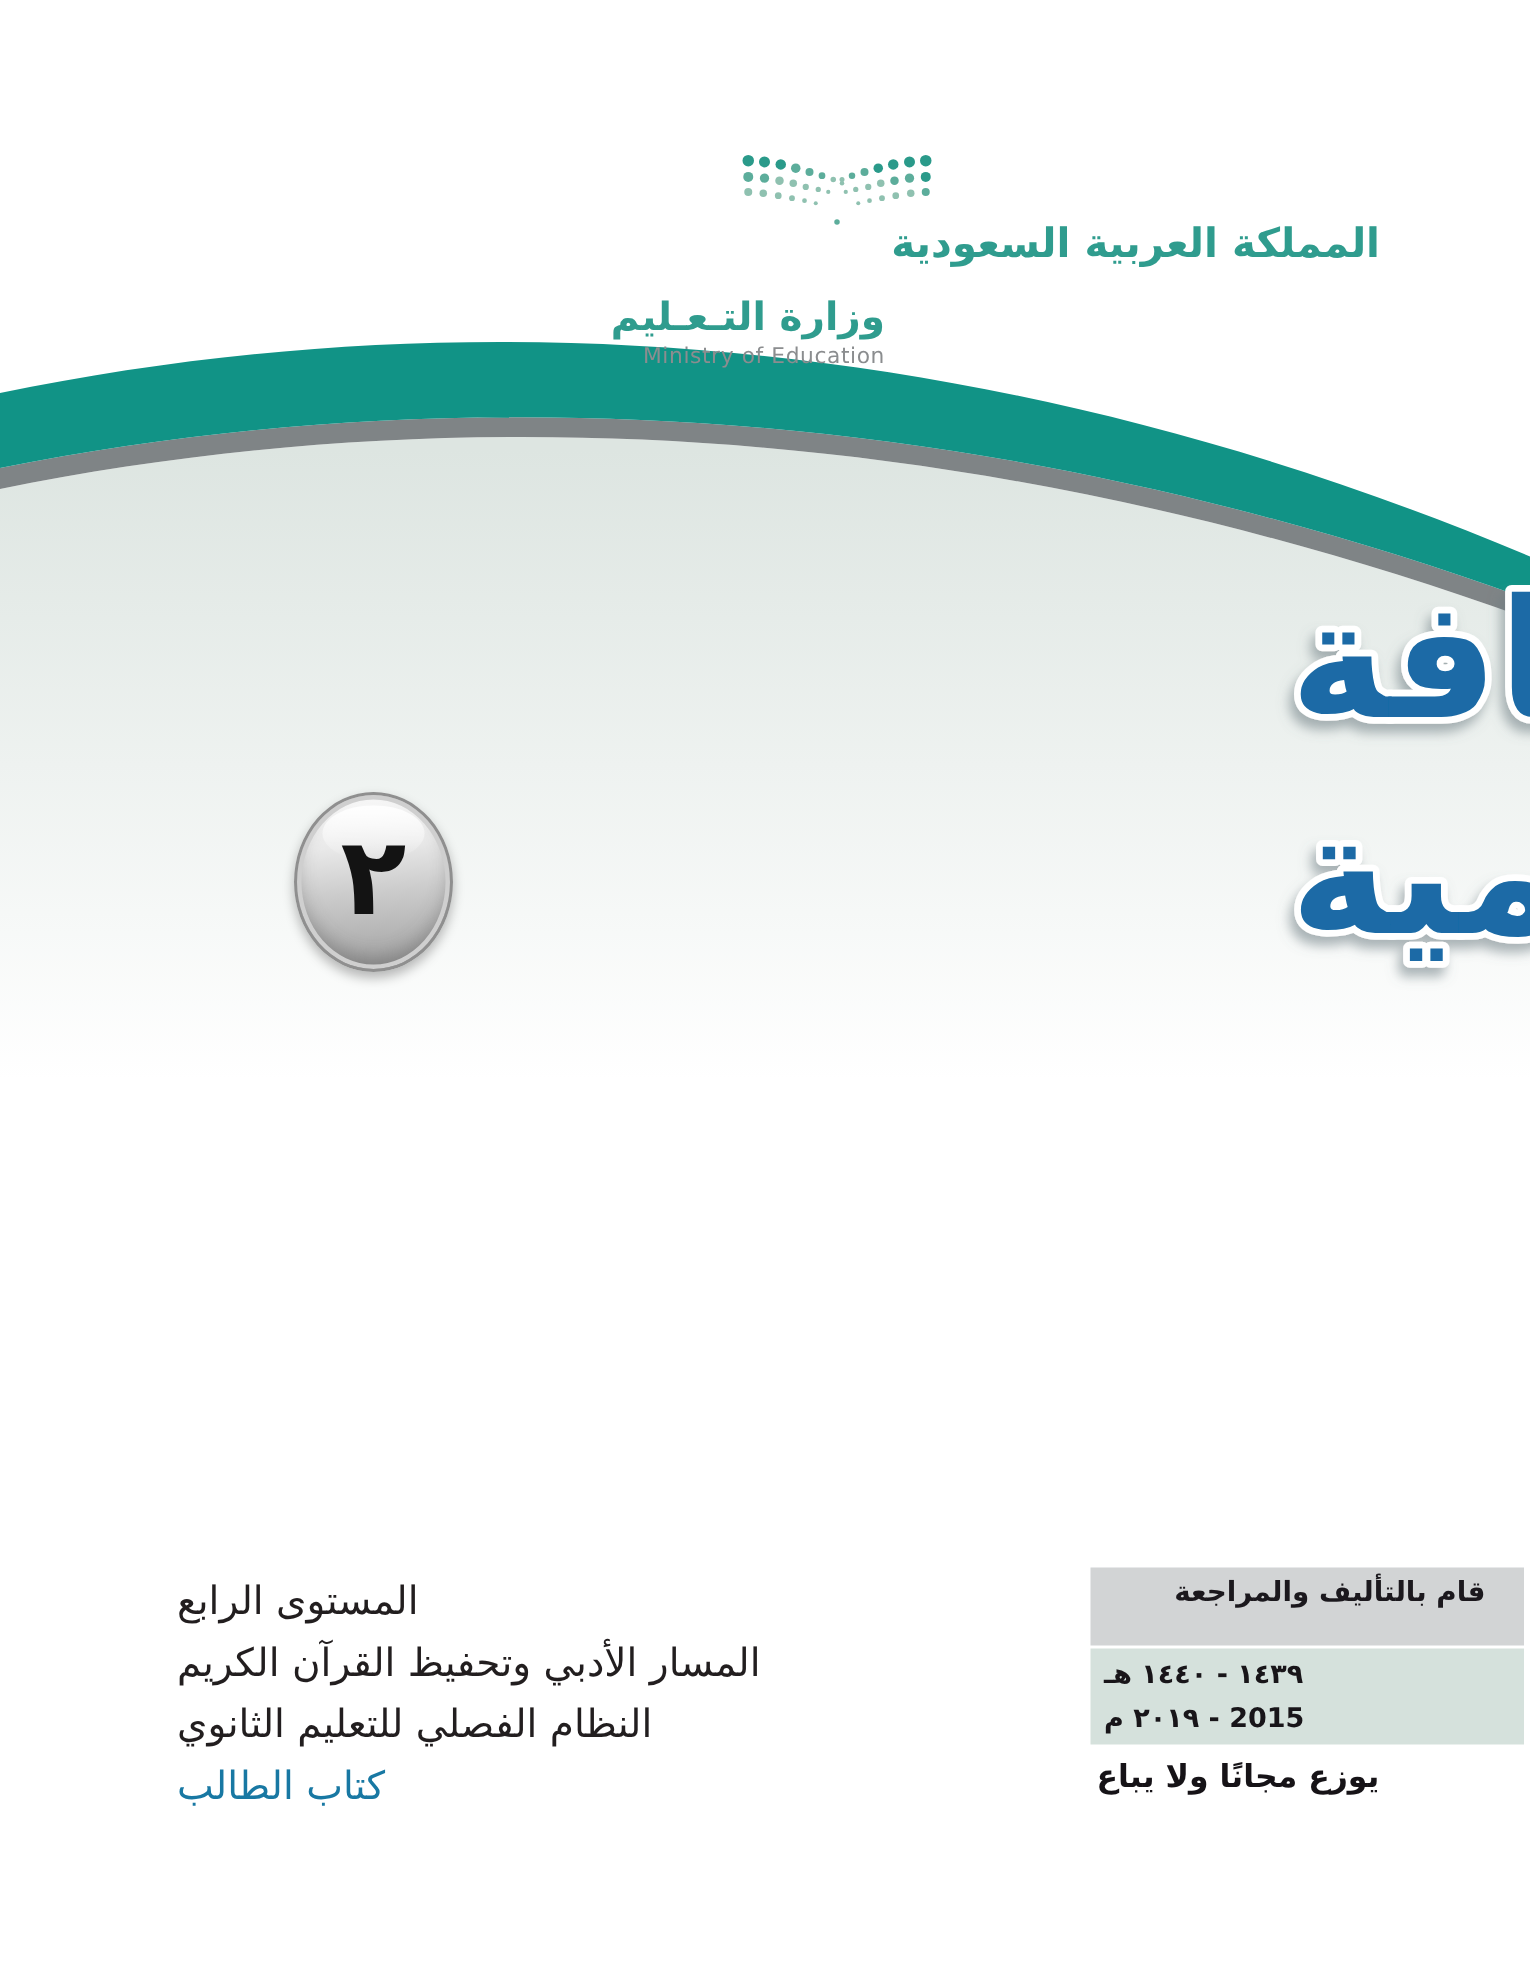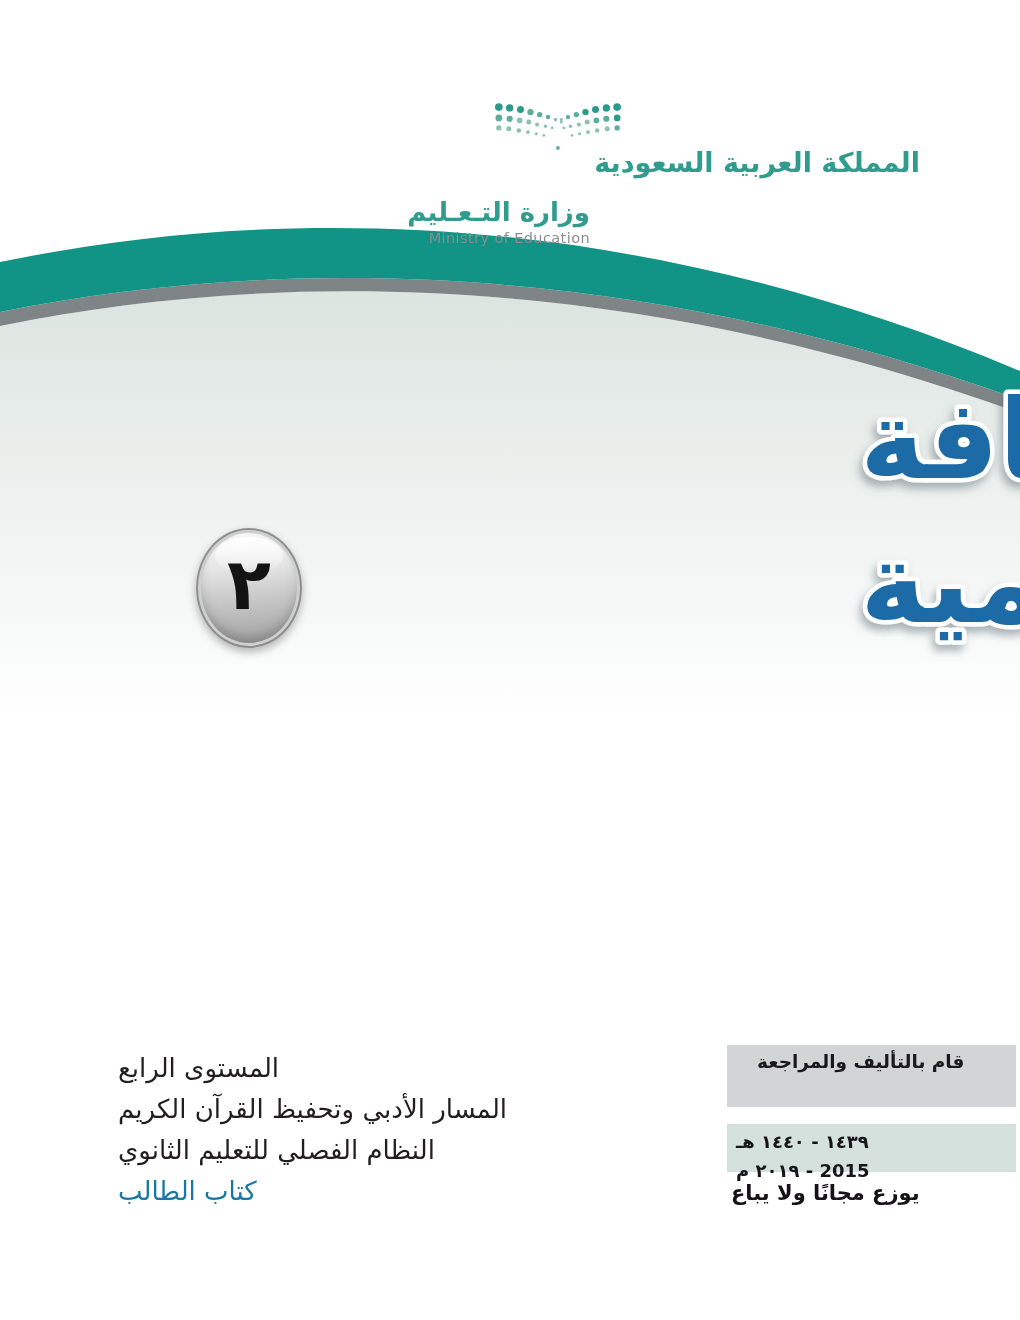--- a/index.html
+++ b/index.html
@@ -39,23 +39,23 @@
     content:"";position:absolute;left:17%;top:6%;width:66%;height:32%;border-radius:50%;
     background:linear-gradient(rgba(255,255,255,.95),rgba(255,255,255,0));
   }
   .badge-num{font-size:72px;font-weight:bold;color:#131313;line-height:1;transform:translateY(-4px);}
   
   .details{position:absolute;left:118px;top:1048px;width:480px;direction:rtl;text-align:left;}
   .details-line{font-size:26px;font-weight:normal;color:#221e1f;line-height:41px;white-space:nowrap;}
   .details-book{color:#1878a3;}
   
   .pub{position:absolute;left:727px;top:1045px;width:289px;}
-  .pub-authors{background:#d2d4d5;height:62px;direction:rtl;text-align:left;padding:3px 0 0 30px;}
+  .pub-authors{background:#d2d4d5;height:52px;direction:rtl;text-align:center;padding:3px 0 0 30px;}
   .pub-authors div{font-size:18.5px;font-weight:bold;color:#1b181d;line-height:28px;white-space:nowrap;}
-  .pub-years{background:#d5e1dc;height:48px;margin-top:17px;direction:rtl;text-align:left;padding:3px 0 0 9px;}
+  .pub-years{background:#d5e1dc;height:64px;margin-top:2px;direction:rtl;text-align:left;padding:3px 0 0 9px;}
   .pub-years div{font-size:18px;font-weight:bold;color:#181519;line-height:29px;white-space:nowrap;}
   .pub-free{margin-top:9px;direction:rtl;text-align:left;padding-left:4px;
     font-size:21px;font-weight:bold;color:#161317;white-space:nowrap;}
   
   .d1{fill:#2a9a8a;} .d2{fill:#5cad9b;} .d3{fill:#8fc1b0;}
 </style>
 </head>
 <body>
 
 <div class="cover">

